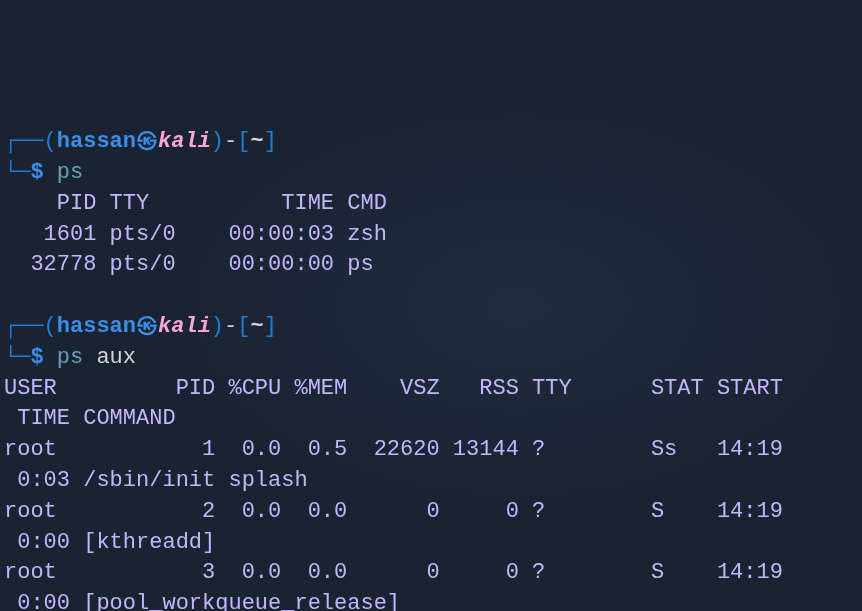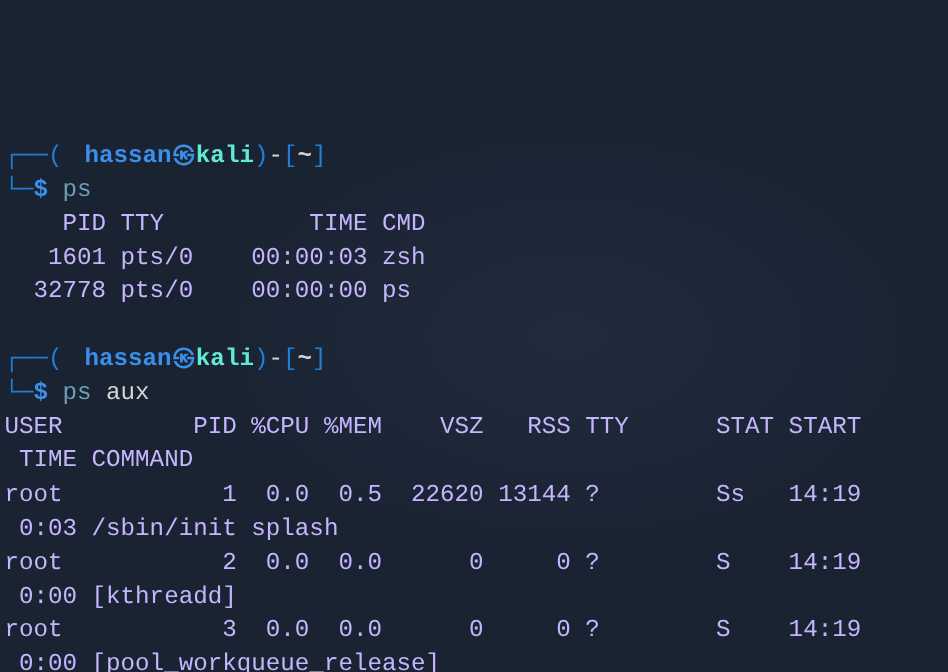--- a/index.html
+++ b/index.html
@@ -25,29 +25,29 @@
     }
     .corner {
       color: #1e7fd8;
     }
     .paren {
       color: #1e7fd8;
     }
     .user {
       color: #3b8eea;
       font-weight: bold;
-      margin-left: 20px;
     }
     .skull {
       color: #3b8eea;
       font-weight: bold;
     }
     .host {
-      color: #5eead4;
+      color: #f9a8d4;
       font-weight: bold;
+      font-style: italic;
     }
     .dash {
       color: #d4d4d4;
     }
     .bracket {
       color: #1e7fd8;
     }
     .tilde {
       color: #d4d4d4;
       font-weight: bold;

